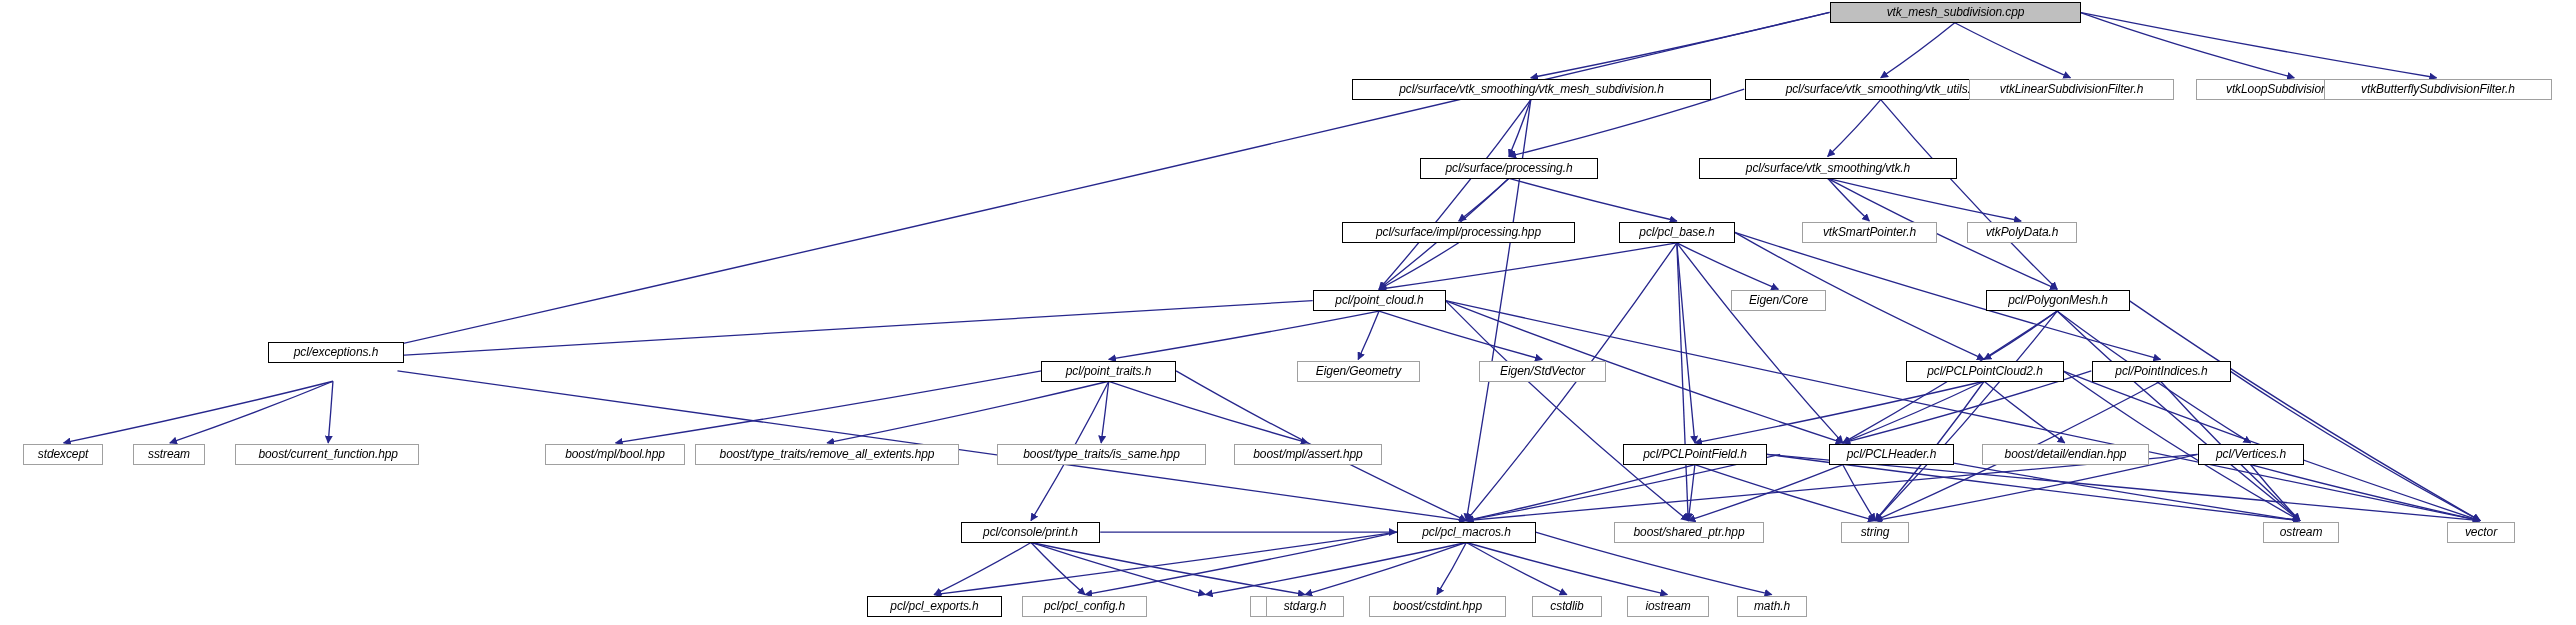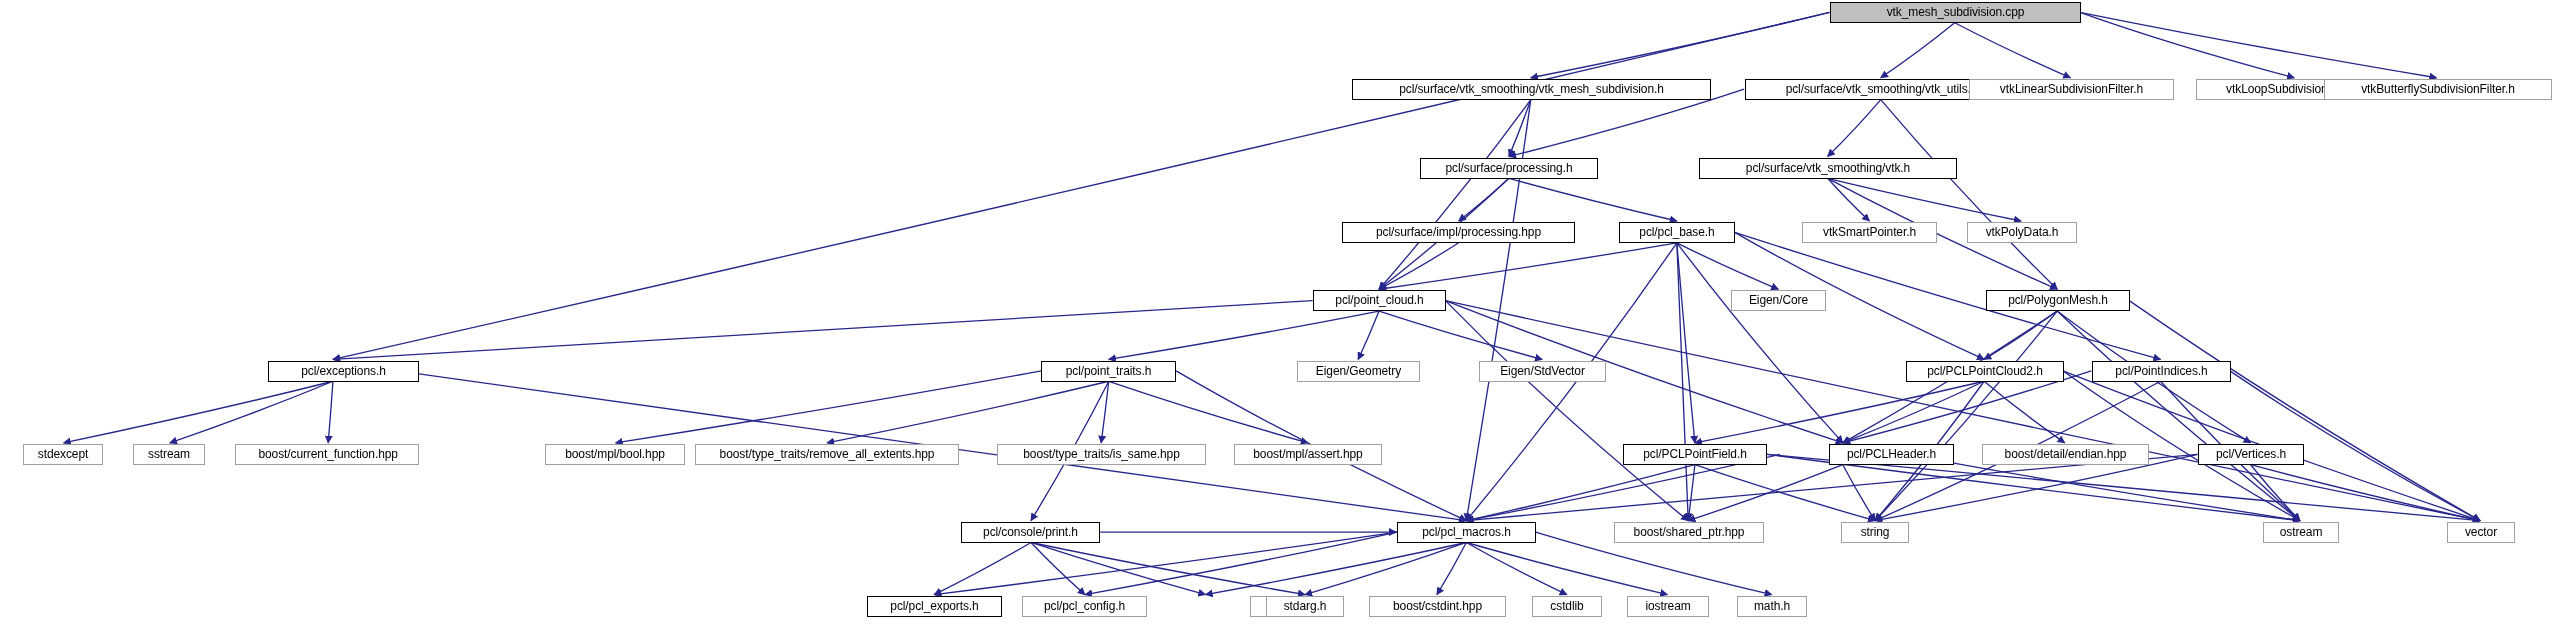--- a/index.html
+++ b/index.html
@@ -24,21 +24,21 @@
     background:#ffffff;
     color:#000000;
     font-size:12px;
     line-height:11.4px;
     white-space:nowrap;
     padding:0 5.7px;
     letter-spacing:-0.1px;
   }
   .node.strong{border:1.5px solid #000000;}
   .node.root{background:#bfbfbf;border:1.5px solid #000000;}
-  .node-label{pointer-events:none;}
+  .node-label{pointer-events:none;font-style:italic;}
 </style>
 </head>
 <body>
 
 <div id="graph">
   <svg id="edges" viewBox="0 0 2714 659">
     <defs>
       <marker id="arrow" viewBox="0 0 10 10" refX="9" refY="5" markerWidth="6" markerHeight="6" orient="auto-start-reverse">
         <path d="M 0 0 L 10 5 L 0 10 z" fill="#26268c"></path>
       </marker>
@@ -171,21 +171,21 @@
       </div>
       <div class="node strong" style="left: 1313px; top: 290px; width: 133px;">
         <span class="node-label">pcl/point_cloud.h</span>
       </div>
       <div class="node " style="left: 1731px; top: 290px; width: 95px;">
         <span class="node-label">Eigen/Core</span>
       </div>
       <div class="node strong" style="left: 1986px; top: 290px; width: 144px;">
         <span class="node-label">pcl/PolygonMesh.h</span>
       </div>
-      <div class="node strong" style="left: 268px; top: 361px; width: 151px; justify-content: center;">
+      <div class="node strong" style="left: 268px; top: 342px; width: 136px; justify-content: center;">
         <span class="node-label">pcl/exceptions.h</span>
       </div>
       <div class="node strong" style="left: 1041px; top: 361px; width: 135px;">
         <span class="node-label">pcl/point_traits.h</span>
       </div>
       <div class="node " style="left: 1297px; top: 361px; width: 123px;">
         <span class="node-label">Eigen/Geometry</span>
       </div>
       <div class="node " style="left: 1479px; top: 361px; width: 127px;">
         <span class="node-label">Eigen/StdVector</span>

